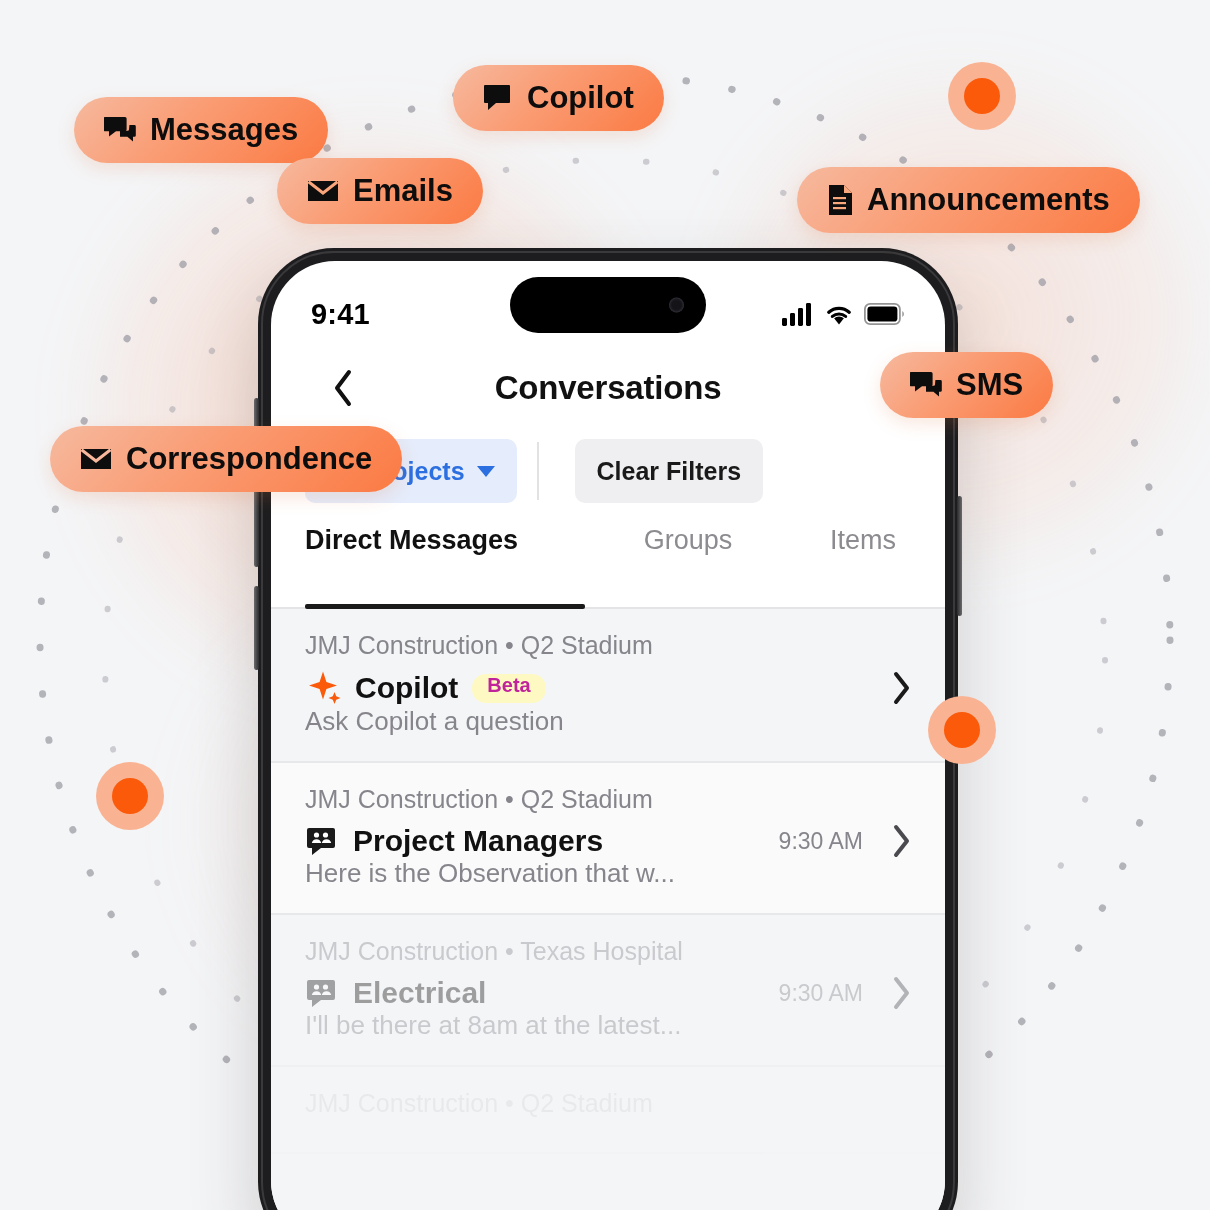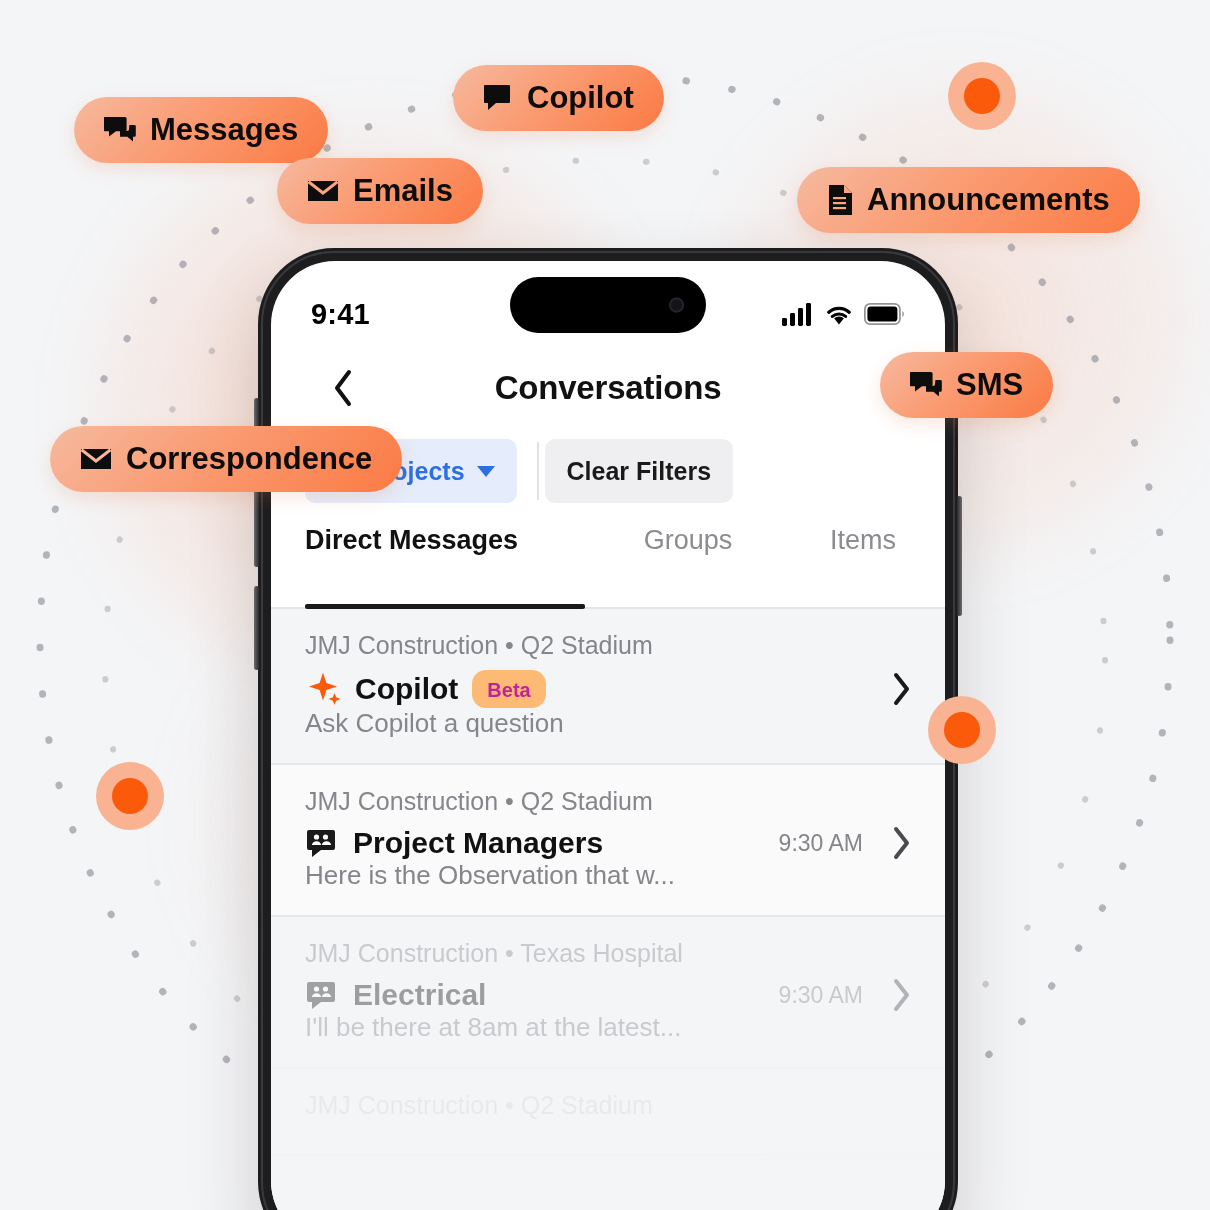--- a/index.html
+++ b/index.html
@@ -194,21 +194,21 @@
     display: flex;
     align-items: center;
     gap: 12px;
     padding: 0 22px;
     font-size: 25px;
     font-weight: bold;
     cursor: pointer;
     white-space: nowrap;
   }
   .chip-projects { background: #e5ecfb; color: #2b6fe0; }
-  .chip-clear    { background: #efeff1; color: #1a1a1a; margin-left: 6px; }
+  .chip-clear    { background: #efeff1; color: #1a1a1a; margin-left: 36px; }
   .chip-divider  { width: 2px; height: 58px; background: #e2e2e5; margin-left: 20px; }
   .caret {
     width: 0; height: 0;
     border-left: 9px solid transparent;
     border-right: 9px solid transparent;
     border-top: 11px solid #2b6fe0;
   }
 
   
   .tabs {
@@ -269,25 +269,25 @@
     align-items: center;
     gap: 14px;
   }
   .row-title {
     font-size: 30px;
     font-weight: bold;
     color: #111;
     white-space: nowrap;
   }
   .badge {
-    background: #fdba74;
+    background: #fef9c3;
     color: #c0239b;
     font-size: 20px;
     font-weight: bold;
-    padding: 9px 15px 6px 15px;
+    padding: 0 15px 6px 15px;
     border-radius: 14px;
   }
   .row-spacer { flex: 1 1 auto; }
   .row-time {
     font-size: 23px;
     color: #85858b;
     white-space: nowrap;
   }
   .row-preview {
     font-size: 26px;

